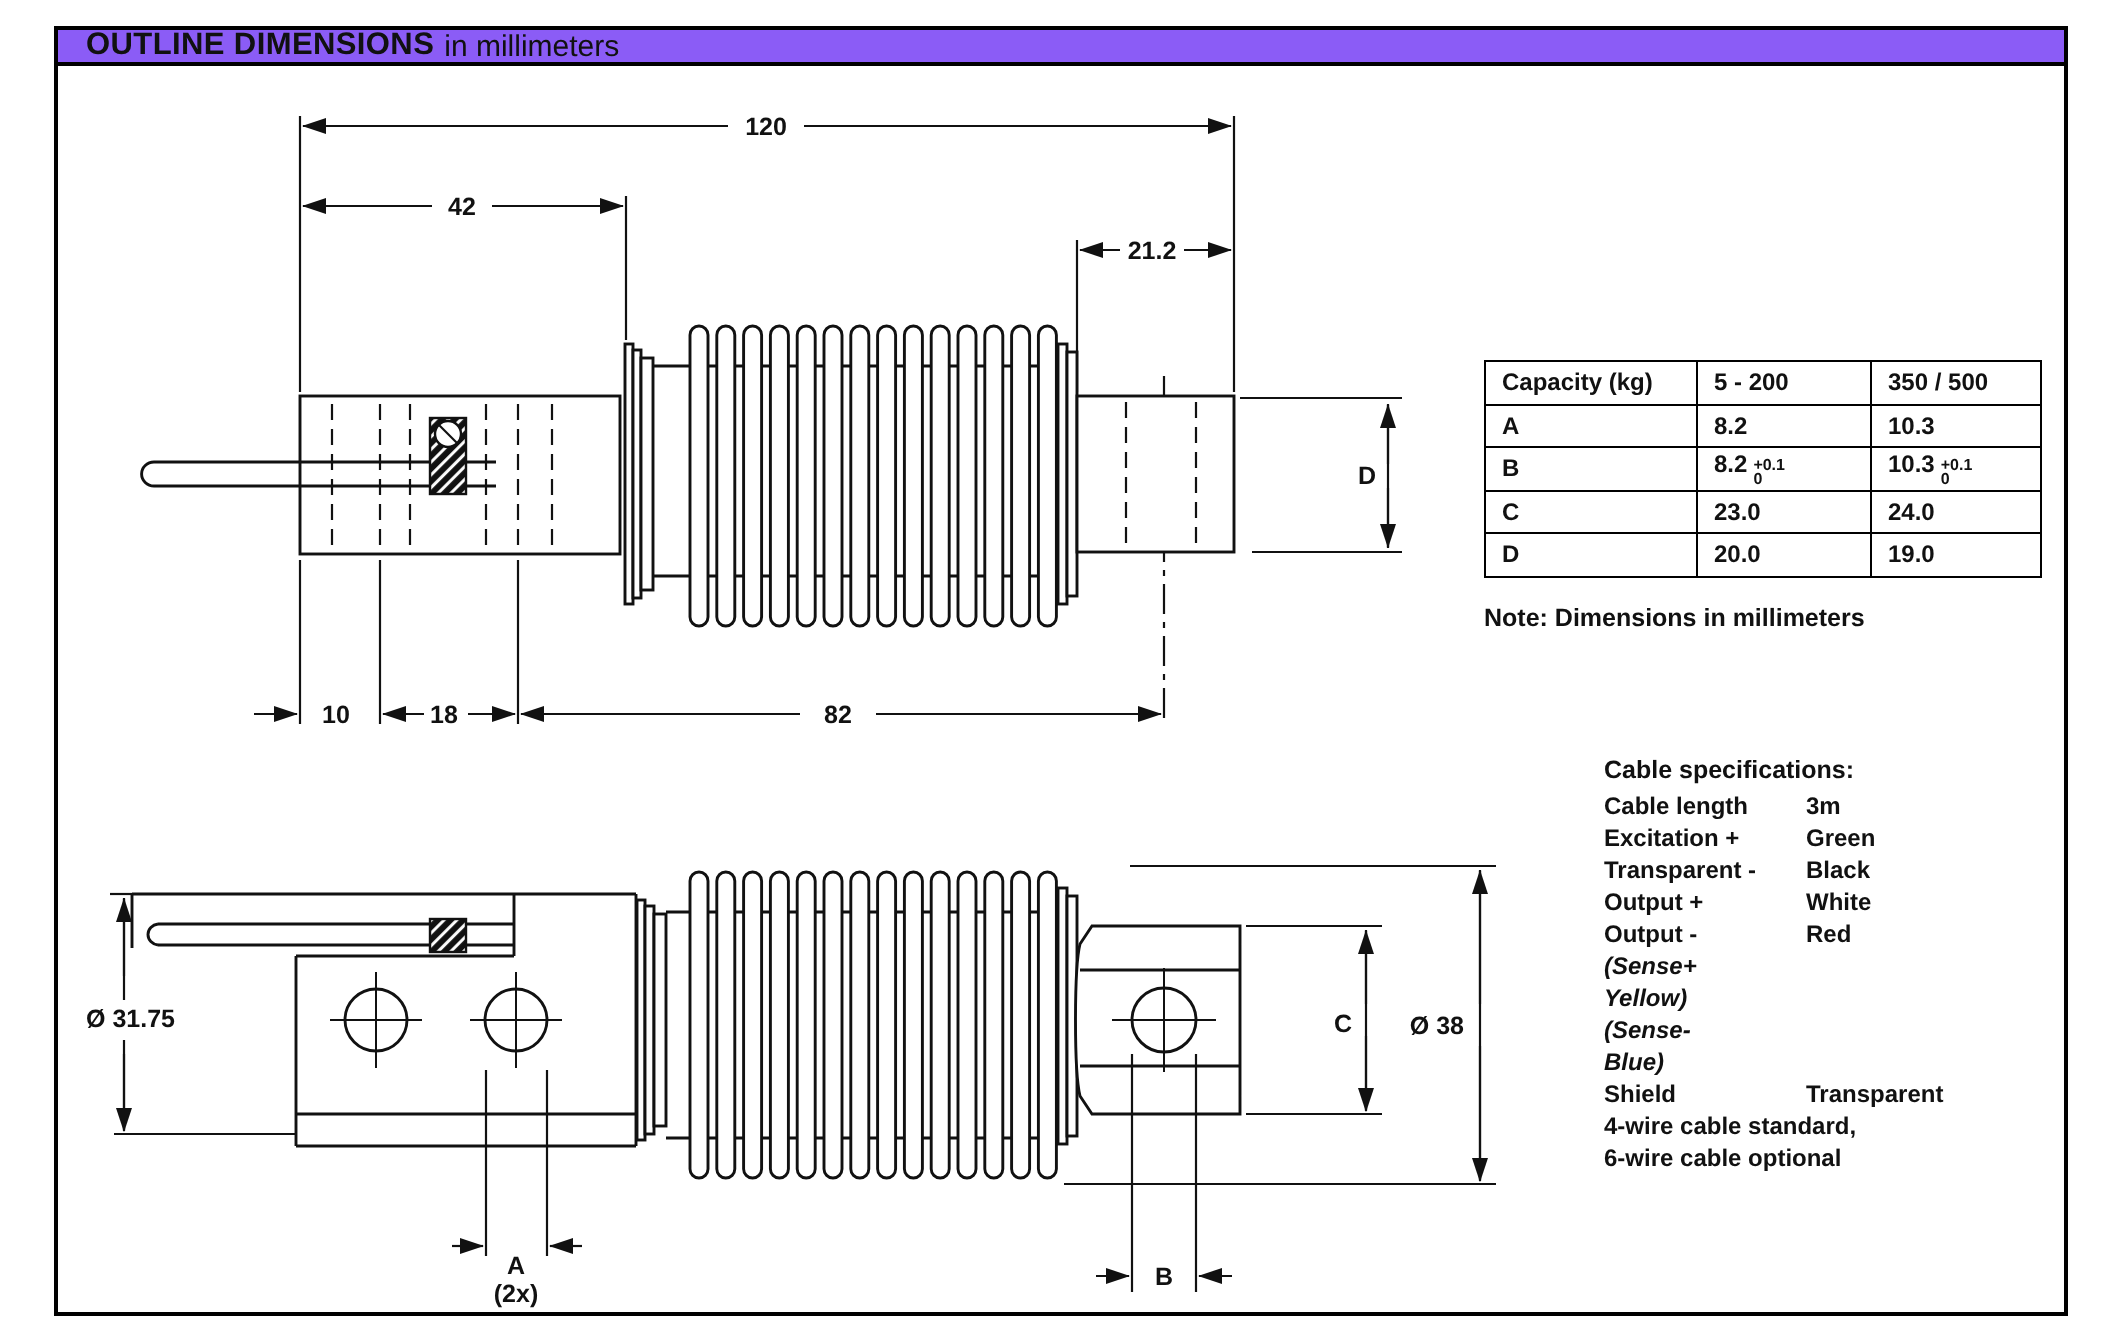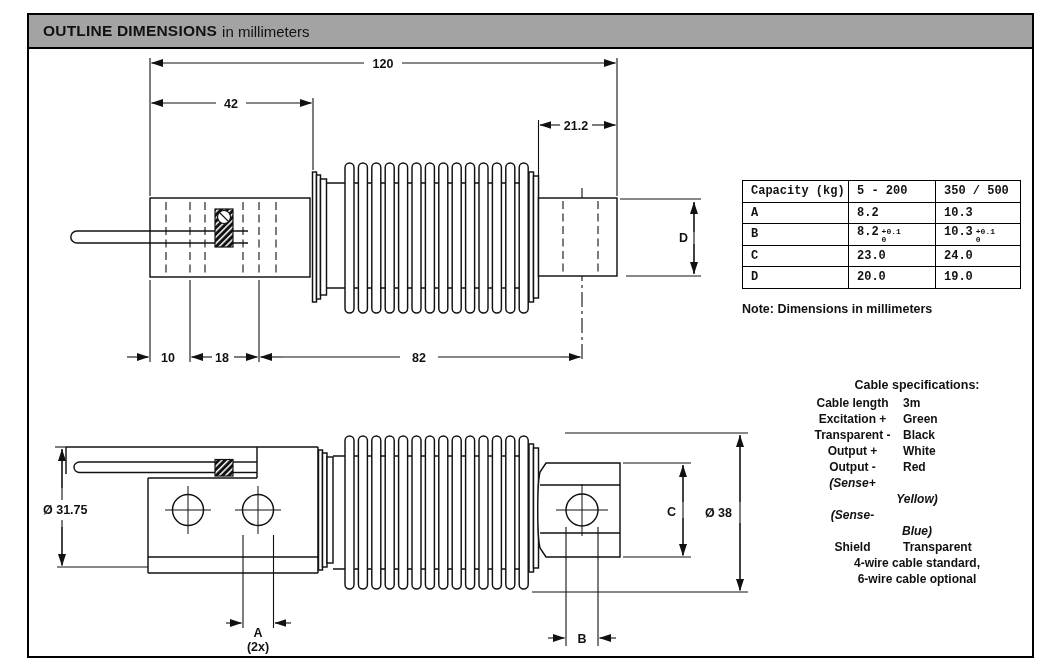--- a/index.html
+++ b/index.html
@@ -1,43 +1,43 @@
 <!DOCTYPE html>
 <html><head>
 <meta charset="utf-8">
 <style>
   html,body{margin:0;padding:0;background:#fff;}
   .page{position:relative;width:1060px;height:671px;background:#fff;overflow:hidden;
         font-family:"Liberation Sans", sans-serif;color:#111;}
   .frame{position:absolute;left:27px;top:13px;width:1007px;height:645px;
          border:2px solid #000;box-sizing:border-box;}
-  .hdr{position:absolute;left:27px;top:13px;width:1007px;height:36px;background:#a3a3a3;
+  .hdr{position:absolute;left:27px;top:13px;width:1007px;height:20px;background:#8b5cf6;
        border:2px solid #000;box-sizing:border-box;display:flex;align-items:center;
        padding-left:14px;}
   .hdr .t1{font-weight:bold;font-size:15.5px;letter-spacing:.2px;}
   .hdr .t2{font-size:15px;margin-left:5px;}
 
   svg{position:absolute;left:0;top:0;}
   svg .ol{stroke:#111;stroke-width:1.45;fill:none;}
   svg .wf{stroke:#111;stroke-width:1.45;fill:#fff;}
   svg .th{stroke:#111;stroke-width:1.1;fill:none;}
   svg .dash{stroke:#111;stroke-width:1.1;fill:none;stroke-dasharray:8 4.5;}
   svg .cl{stroke:#111;stroke-width:1.1;fill:none;stroke-dasharray:15 4 3 4;}
   svg .xh{stroke:#111;stroke-width:1px;fill:none;}
   svg text{font-family:"Liberation Sans",sans-serif;font-weight:bold;font-size:12.5px;fill:#111;}
 
-  .dimtab{position:absolute;left:742px;top:180px;border-collapse:collapse;table-layout:fixed;font-family:Liberation Mono, monospace;}
+  .dimtab{position:absolute;left:742px;top:180px;border-collapse:collapse;table-layout:fixed;}
   .dimtab td{border:1.8px solid #000;font-size:12px;font-weight:bold;height:20.5px;
              padding:0 0 0 8px;vertical-align:middle;background:#fff;}
   .dimtab col.c1{width:106px;} .dimtab col.c2{width:87px;} .dimtab col.c3{width:85px;}
   .tol{display:inline-flex;flex-direction:column;font-size:8px;line-height:7.5px;
        margin-left:3px;vertical-align:1px;font-weight:bold;}
   .note{position:absolute;left:742px;top:302px;font-size:12.5px;font-weight:bold;}
 
-  .cable{position:absolute;left:802px;top:377px;width:230px;font-size:12px;font-weight:bold;text-align:center;}
+  .cable{position:absolute;left:802px;top:377px;width:230px;font-size:12px;font-weight:bold;}
   .cable .h{font-size:12.5px;margin-bottom:2px;line-height:16px;}
   .cable .row{display:flex;line-height:16px;}
   .cable .row .lb{width:101px;flex:none;}
   .cable .row.it{font-style:italic;flex-direction:column;}
   .cable .fn{line-height:16px;}
 </style>
 </head>
 <body>
 
 <div class="page">

